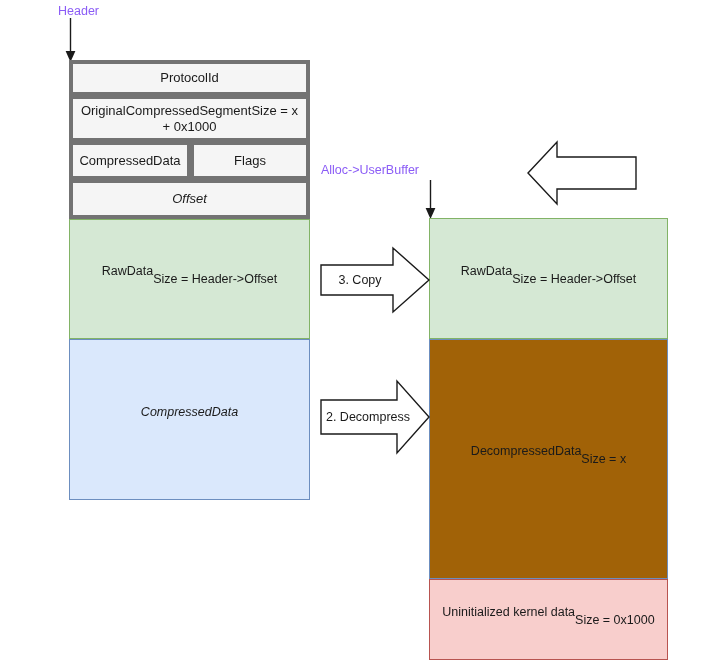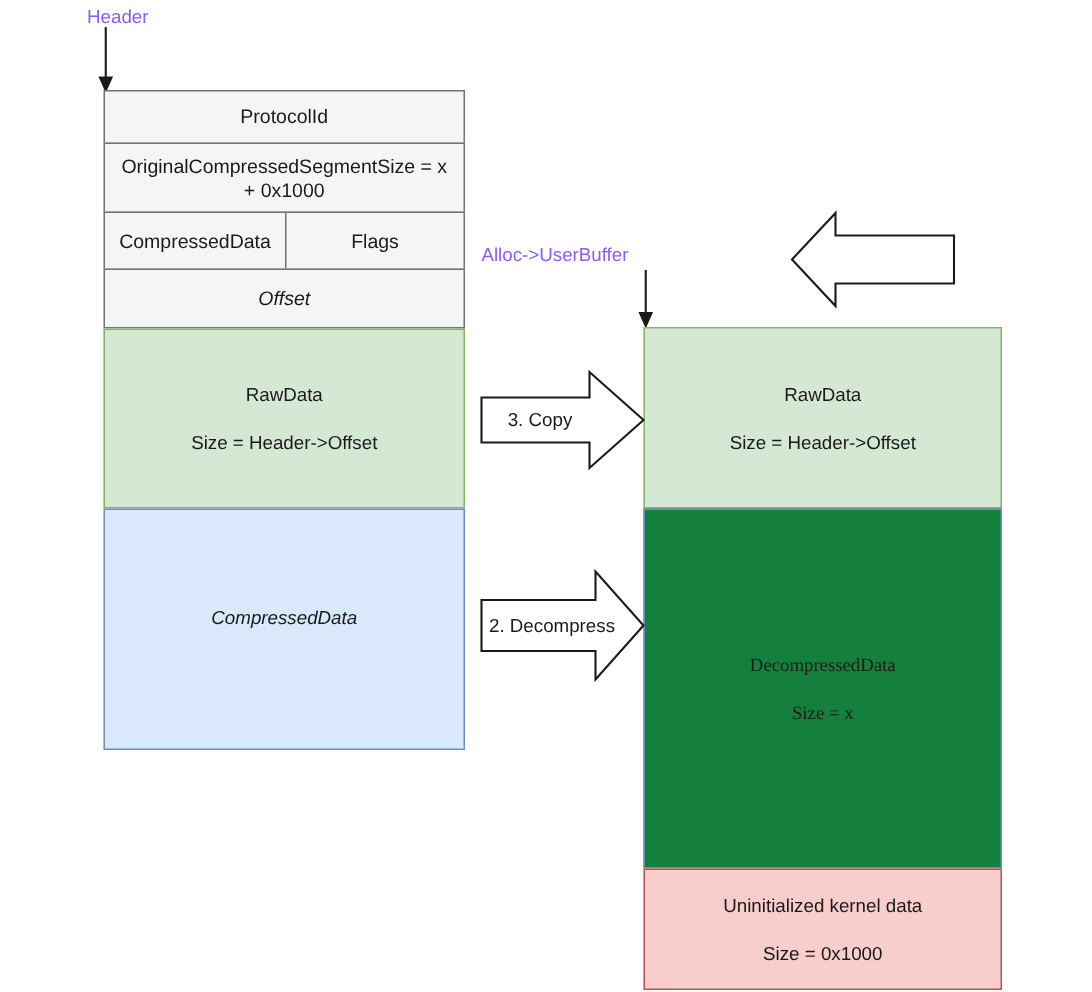--- a/index.html
+++ b/index.html
@@ -19,50 +19,49 @@
     position: absolute;
     left: 0; top: 0;
     width: 728px;
     height: 661px;
   }
   .abs { position: absolute; box-sizing: border-box; }
 
   
   .hdr-cell {
     background: #f5f5f5;
-    border: 1px solid #737373;
+    border: 4px solid #737373;
     display: flex;
     align-items: center;
     justify-content: center;
     text-align: center;
     font-size: 13px;
     line-height: 16px;
     color: #1a1a1a;
     padding: 2px 6px;
   }
 
   
   .block {
     display: flex;
-    flex-direction: column;
     align-items: center;
     justify-content: center;
     text-align: center;
     font-size: 12.5px;
     line-height: 16px;
     color: #1a1a1a;
     border: 1px solid;
     box-sizing: border-box;
   }
   .block .b-title { margin-bottom: 16px; }
   .block .b-sub   { }
 
   .green  { background: #d5e8d4; border-color: #82b366; }
   .blue   { background: #dae8fc; border-color: #6c8ebf; }
-  .steel  { background: #15803d; border-color: #6c8ebf; font-family: Liberation Serif, serif; }
+  .steel  { background: #a16207; border-color: #6c8ebf; }
   .pink   { background: #f8cecc; border-color: #b85450; }
 
   
   .label {
     font-size: 12.5px;
     line-height: 15px;
     color: #8b5cf6;
     white-space: nowrap;
   }
 

